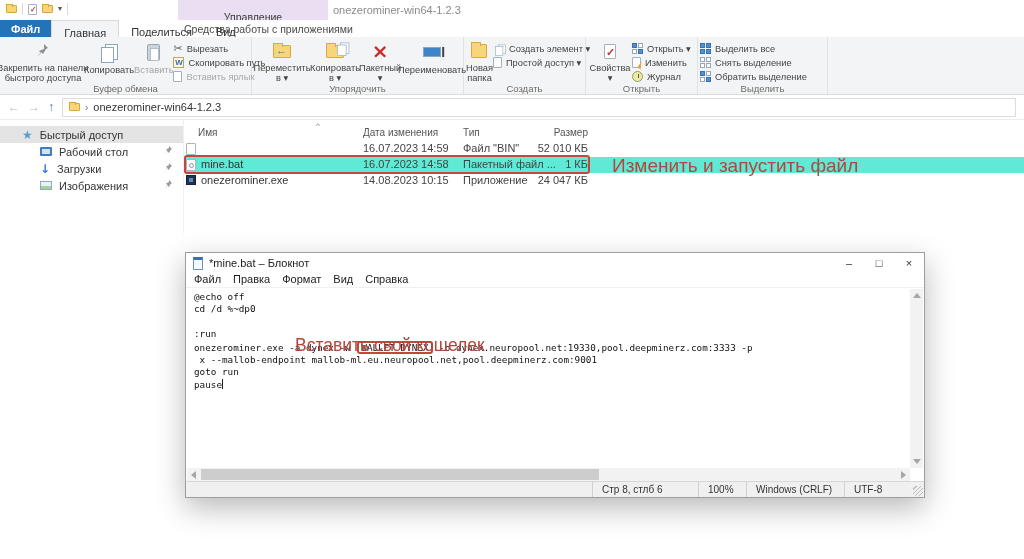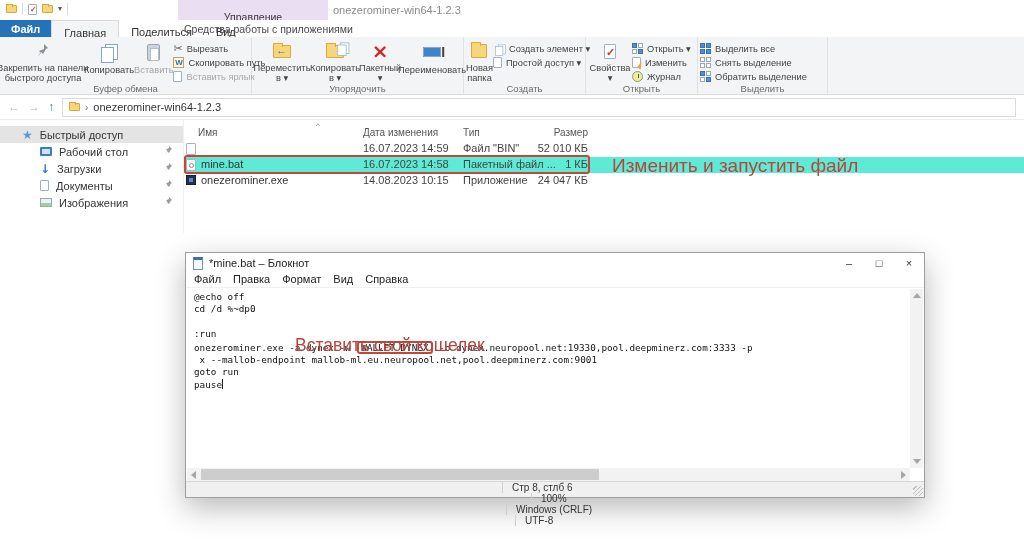--- a/index.html
+++ b/index.html
@@ -122,21 +122,21 @@
 
   .np-vscroll { position:absolute; right:1px; top:36px; bottom:29px; width:13px; background:#f2f2f2; }
   .tri { width:0; height:0; position:absolute; left:3px; }
   .tri.up { top:4px; border-left:4px solid transparent; border-right:4px solid transparent; border-bottom:5px solid #a6a6a6; }
   .tri.down { bottom:4px; border-left:4px solid transparent; border-right:4px solid transparent; border-top:5px solid #a6a6a6; }
   .np-hscroll { position:absolute; left:1px; right:14px; bottom:16px; height:13px; background:#f2f2f2; }
   .tri.left { left:4px; top:3px; border-top:4px solid transparent; border-bottom:4px solid transparent; border-right:5px solid #a6a6a6; }
   .tri.right { left:auto; right:4px; top:3px; border-top:4px solid transparent; border-bottom:4px solid transparent; border-left:5px solid #a6a6a6; }
   .h-thumb { position:absolute; left:14px; top:1px; height:11px; width:55%; background:#cdcdcd; }
 
-  .np-statusbar { position:absolute; left:0; right:0; bottom:0; height:16px; background:#f0f0f0; border-top:1px solid #d8d8d8; display:flex; align-items:center; font-size:10px; color:#333;flex-direction:column; }
+  .np-statusbar { position:absolute; left:0; right:0; bottom:0; height:16px; background:#f0f0f0; border-top:1px solid #d8d8d8; display:flex; align-items:center; font-size:10px; color:#333; }
   .st-spacer { flex:1; }
   .st-cell { border-left:1px solid #d0d0d0; height:100%; display:flex; align-items:center; padding-left:9px; }
   .st-pos { width:106px; }
   .st-zoom { width:48px; }
   .st-eol { width:98px; }
   .st-enc { width:80px; }
   .grip { position:absolute; right:1px; bottom:1px; width:10px; height:10px; background:repeating-linear-gradient(135deg, transparent 0 2px, #bdbdbd 2px 3px); }
 </style>
 </head>
 <body>
@@ -358,27 +358,20 @@
             </svg></span>
       </div>
       <div class="side-row side-sub">
         <span class="dl-arrow">↓</span>
         <span>Загрузки</span>
         <span class="pin-small"><svg width="9" height="10" viewBox="0 0 9 10">
               <path d="M5 0 L8 3 L6.5 4 L5 7 L3.5 5.5 L1 9 L3.5 5 L2 3.5 L5 2 Z" fill="#9a9a9a"></path>
             </svg></span>
       </div>
       <div class="side-row side-sub">
-        <span class="page-sm"></span>
-        <span>Документы</span>
-        <span class="pin-small"><svg width="9" height="10" viewBox="0 0 9 10">
-              <path d="M5 0 L8 3 L6.5 4 L5 7 L3.5 5.5 L1 9 L3.5 5 L2 3.5 L5 2 Z" fill="#9a9a9a"></path>
-            </svg></span>
-      </div>
-      <div class="side-row side-sub">
         <span class="pic-ic"></span>
         <span>Изображения</span>
         <span class="pin-small"><svg width="9" height="10" viewBox="0 0 9 10">
               <path d="M5 0 L8 3 L6.5 4 L5 7 L3.5 5.5 L1 9 L3.5 5 L2 3.5 L5 2 Z" fill="#9a9a9a"></path>
             </svg></span>
       </div>
     </div>
 
     <div class="filelist">
       <div class="cols">

